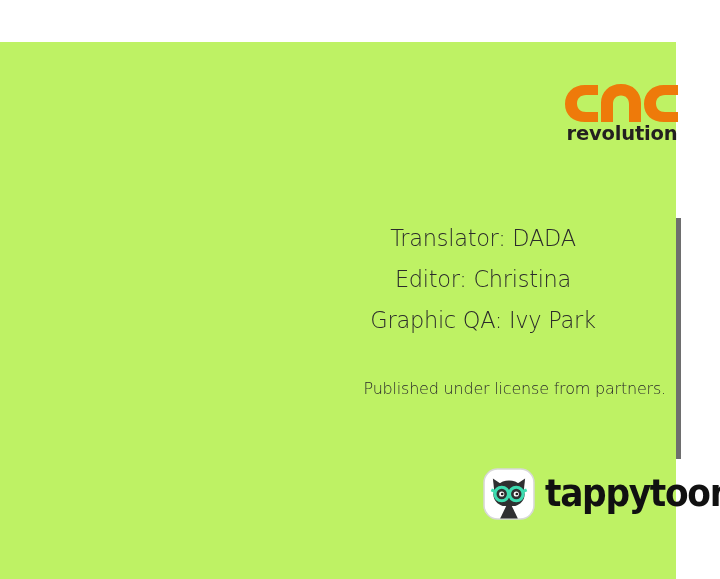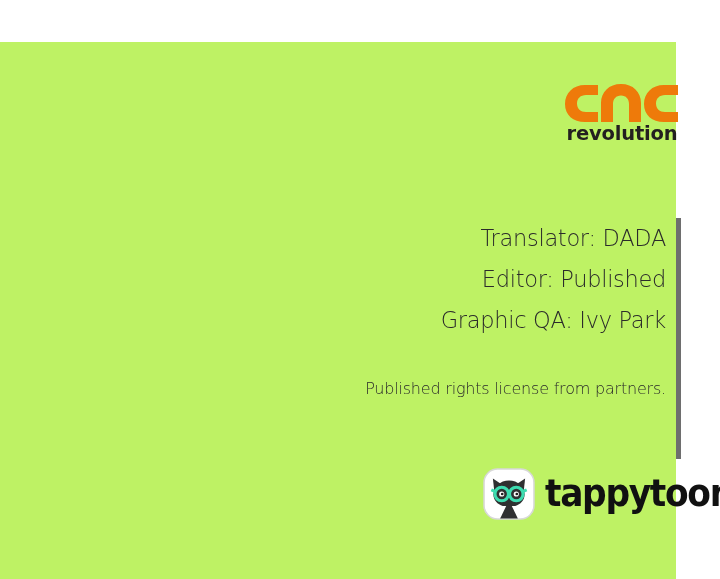--- a/index.html
+++ b/index.html
@@ -67,20 +67,21 @@
     text-align: right;
   }
   .credit-line {
     font-family: "DejaVu Sans", sans-serif;
     font-size: 22.5px;
     font-weight: 300;
     color: #2b2b2b;
     line-height: 41px;
     white-space: nowrap;
     letter-spacing: -0.3px;
+    text-align: center;
   }
 
   
   .legal {
     position: absolute;
     left: 220px;
     top: 333px;
     width: 446px;
     text-align: right;
   }
@@ -137,26 +138,26 @@
         <path d="M202 6 C178 6 162 22 162 44 C162 66 178 80 202 80 L230 80 L230 60 L204 60 C193 60 186 53 186 43 C186 33 193 26 204 26 L230 26 L230 6 Z"></path>
       </g>
     </svg>
     <span class="cnc-word">revolution</span>
   </div>
 
   <div class="vrule"></div>
 
   <div class="credits">
     <div class="credit-line">Translator: DADA</div>
-    <div class="credit-line">Editor: Published</div>
+    <div class="credit-line">Editor: Christina</div>
     <div class="credit-line">Graphic QA: Ivy Park</div>
   </div>
 
   <div class="legal">
-    <div class="legal-line">Published rights license from partners.</div>
+    <div class="legal-line">Published under license from partners.</div>
   </div>
 
   <div class="tappytoon">
     <svg class="tt-icon" viewBox="0 0 100 100" aria-hidden="true">
       <rect x="2" y="2" width="96" height="96" rx="26" ry="26" fill="#ffffff" stroke="#d8d8d8" stroke-width="3"></rect>
       <g fill="#2f3031">
 
         <path d="M19 20 L22 47 L40 34 Z"></path>
 
         <path d="M81 20 L78 47 L60 34 Z"></path>

